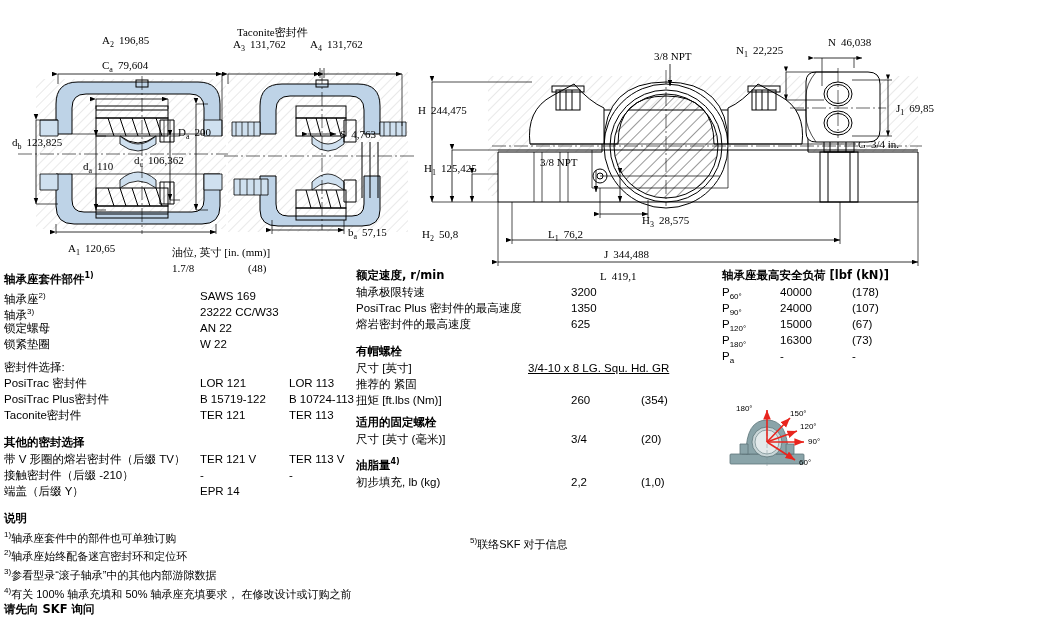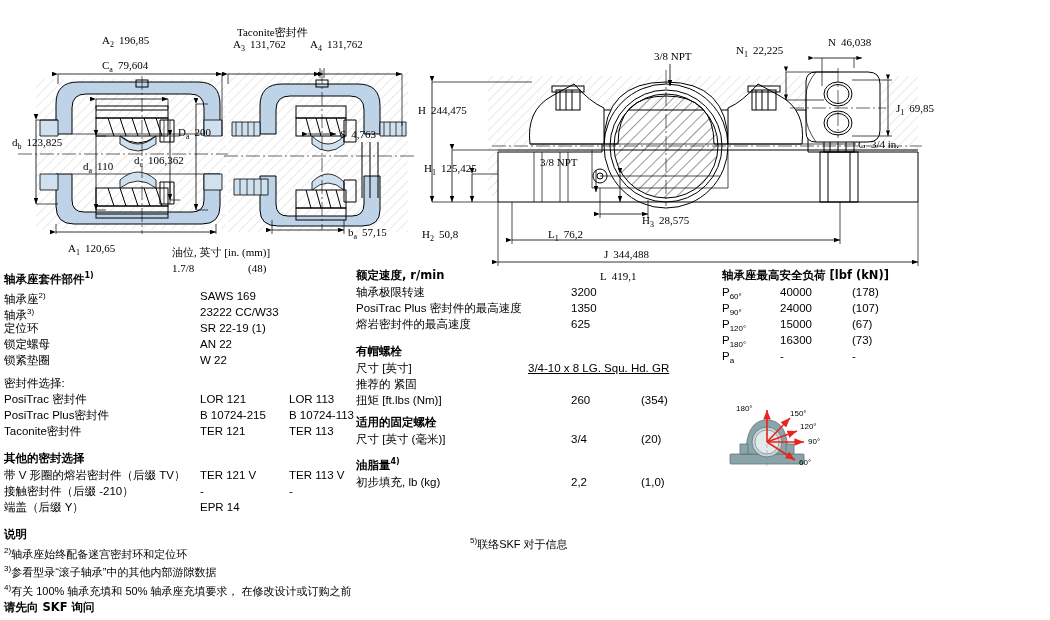--- a/index.html
+++ b/index.html
@@ -345,45 +345,41 @@
 
       <div class="row">
         <span class="lbl"><span>轴承座</span><sup>2)</sup></span>
         <span class="v1">SAWS 169</span>
       </div>
       <div class="row">
         <span class="lbl"><span>轴承</span><sup>3)</sup></span>
         <span class="v1">23222 CC/W33</span>
       </div>
       <div class="row">
-        <span class="lbl">定位环</span>
-        <span class="v1">SR 22-19 (1)</span>
-      </div>
-      <div class="row">
         <span class="lbl">锁定螺母</span>
         <span class="v1">AN 22</span>
       </div>
       <div class="row">
         <span class="lbl">锁紧垫圈</span>
         <span class="v1">W 22</span>
       </div>
 
       <div class="gap-s"></div>
       <div class="row">
         <span class="lbl">密封件选择:</span>
       </div>
 
       <div class="row">
         <span class="lbl">PosiTrac 密封件</span>
         <span class="v1">LOR 121</span>
         <span class="v2">LOR 113</span>
       </div>
       <div class="row">
         <span class="lbl">PosiTrac Plus密封件</span>
-        <span class="v1">B 10724-215</span>
+        <span class="v1">B 15719-122</span>
         <span class="v2">B 10724-113</span>
       </div>
       <div class="row">
         <span class="lbl">Taconite密封件</span>
         <span class="v1">TER 121</span>
         <span class="v2">TER 113</span>
       </div>
 
       <div class="gap"></div>
       <div class="sechead">其他的密封选择</div>
@@ -398,20 +394,21 @@
         <span class="v1">-</span>
         <span class="v2">-</span>
       </div>
       <div class="row">
         <span class="lbl">端盖（后缀 Y）</span>
         <span class="v1">EPR 14</span>
       </div>
 
       <div class="gap"></div>
       <div class="sechead">说明</div>
+      <div class="note"><sup>1)</sup><span>轴承座套件中的部件也可单独订购</span></div>
       <div class="note"><sup>2)</sup><span>轴承座始终配备迷宫密封环和定位环</span></div>
       <div class="note"><sup>3)</sup><span>参看型录“滚子轴承”中的其他内部游隙数据</span></div>
       <div class="note"><sup>4)</sup><span>有关 100% 轴承充填和 50% 轴承座充填要求， 在修改设计或订购之前</span></div>
       <div class="notehead">请先向 SKF 询问</div>
     </div>
 
     <div class="col colB">
       <div class="sechead">额定速度, r/min</div>
       <div class="row">
         <span class="lbl">轴承极限转速</span>

